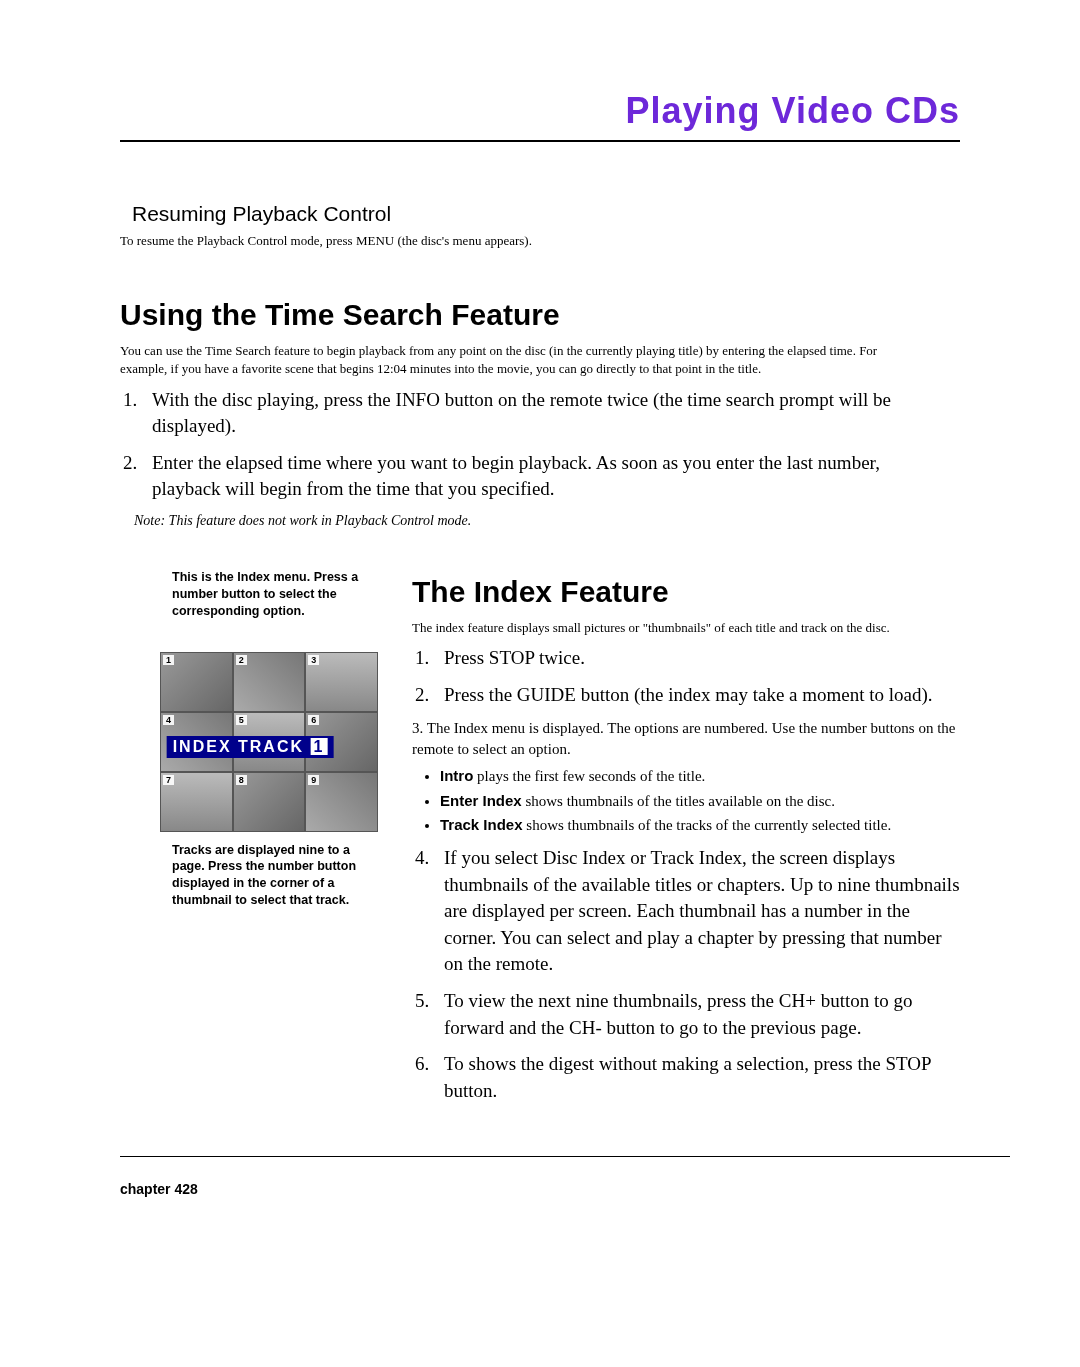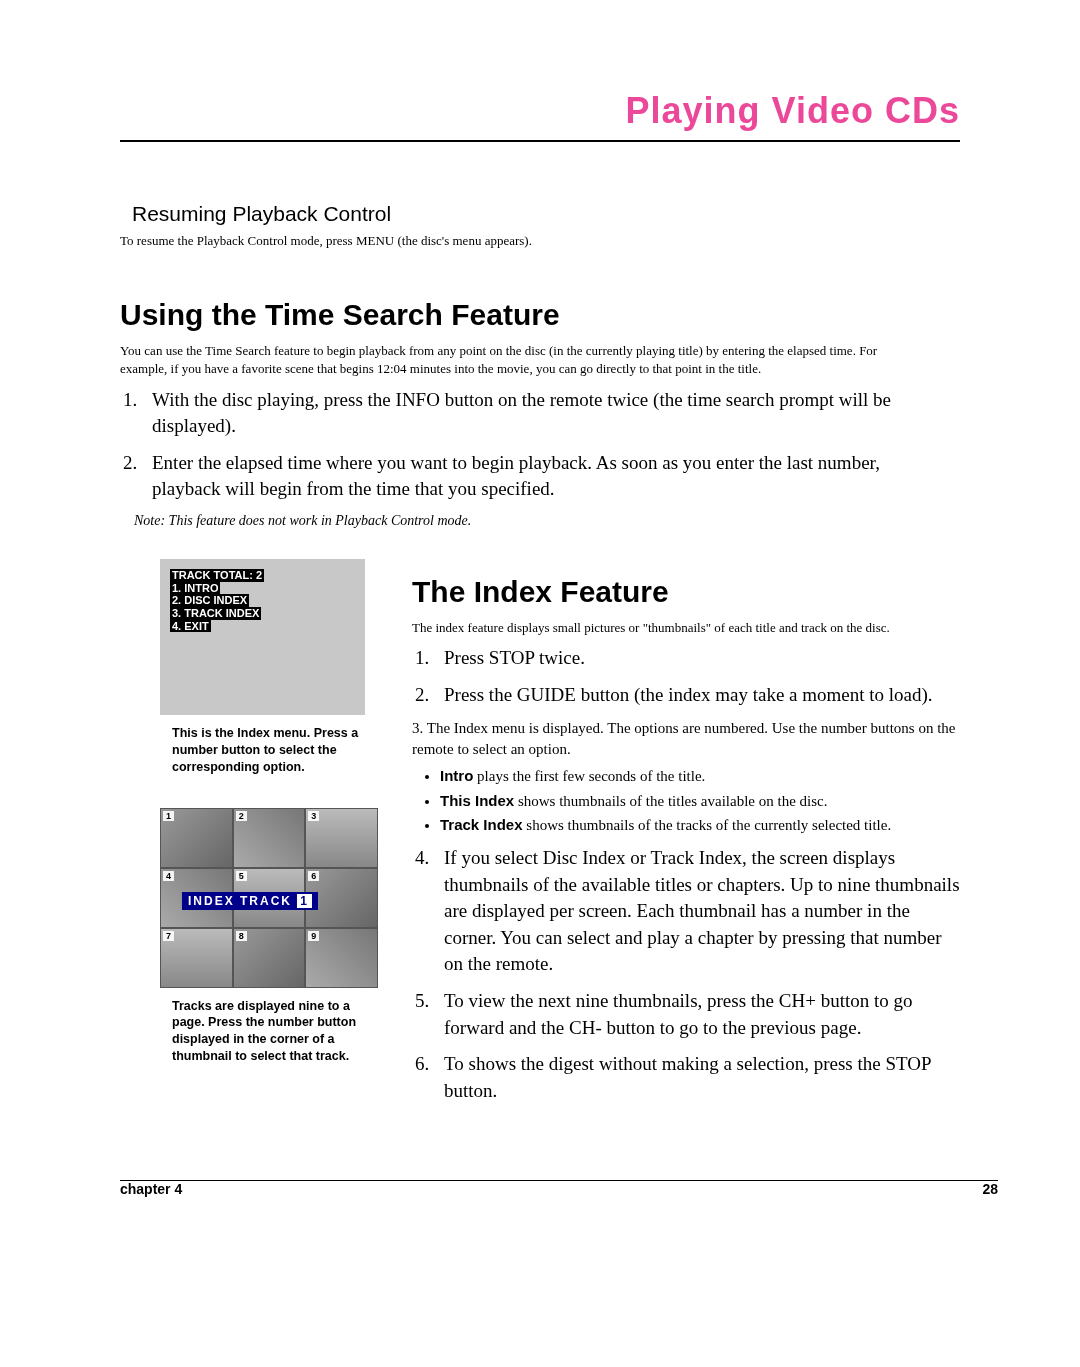--- a/index.html
+++ b/index.html
@@ -14,21 +14,21 @@
     height: 1367px;
     position: relative;
     box-sizing: border-box;
     padding: 90px 120px 0 120px;
   }
   .header-title {
     text-align: right;
     font-family: Arial, Helvetica, sans-serif;
     font-weight: 900;
     font-size: 36px;
-    color: #ec4899;
+    color: #6d28d9;
     letter-spacing: 1px;
     border-bottom: 2px solid #000;
     padding-bottom: 8px;
     margin-bottom: 60px;
   }
   .section-h2 {
     font-family: Arial, Helvetica, sans-serif;
     font-weight: normal;
     font-size: 21px;
     margin: 0 0 6px 12px;
@@ -155,36 +155,36 @@
     padding: 0 3px;
   }
   .index-track-label {
     position: absolute;
     top: 50px;
     left: 50%;
     transform: translateX(-50%);
     background: #00008b;
     color: #fff;
     font-family: Arial, sans-serif;
-    font-size: 12px;
+    font-size: 16px;
     font-weight: bold;
     letter-spacing: 2px;
     padding: 2px 6px;
     white-space: nowrap;
   }
   .index-track-wrap { position: relative; }
   .footer {
     position: absolute;
     left: 120px;
-    right: 82px;
+    right: 70px;
     bottom: 170px;
     border-top: 1px solid #000;
-    padding-top: 0;
-    display: flex;
-    justify-content: space-between;
+    padding-top: 24px;
+    display: flex;
+    justify-content: flex-start;
     font-family: Arial, Helvetica, sans-serif;
     font-weight: bold;
     font-size: 14px;
   }
 </style>
 </head>
 <body>
 
 <div class="page">
   <div class="header-title">Playing Video CDs</div>
@@ -197,29 +197,20 @@
   <div class="section-h1">Using the Time Search Feature</div>
   <p class="body-text">You can use the Time Search feature to begin playback from any point on the disc (in the currently playing title) by entering the elapsed time. For example, if you have a favorite scene that begins 12:04 minutes into the movie, you can go directly to that point in the title.</p>
   <ol class="numbered">
     <li>With the disc playing, press the INFO button on the remote twice (the time search prompt will be displayed).</li>
     <li>Enter the elapsed time where you want to begin playback. As soon as you enter the last number, playback will begin from the time that you specified.</li>
   </ol>
   <p class="note">Note: This feature does not work in Playback Control mode.</p>
 
   <div class="two-col">
     <div class="left-col">
-      <div class="index-menu">
-        <div class="menu-lines">
-          <span>TRACK TOTAL: 2</span><br>
-          <span>1. INTRO</span><br>
-          <span>2. DISC INDEX</span><br>
-          <span>3. TRACK INDEX</span><br>
-          <span>4. EXIT</span>
-        </div>
-      </div>
       <p class="caption" style="max-width:205px; margin-left:52px;">This is the Index menu. Press a number button to select the corresponding option.</p>
 
       <div class="index-track-wrap">
         <div class="track-grid">
           <div class="row">
             <div class="cell photo1">
                 <span class="num">1</span>
               </div>
             <div class="cell photo2">
                 <span class="num">2</span>
@@ -261,21 +252,21 @@
     <div class="right-col">
       <div class="section-h1">The Index Feature</div>
       <p class="body-text" style="max-width:none;">The index feature displays small pictures or "thumbnails" of each title and track on the disc.</p>
       <ol class="numbered">
         <li>Press STOP twice.</li>
         <li>Press the GUIDE button (the index may take a moment to load).</li>
       </ol>
       <p style="font-size:15px; line-height:1.4; margin:0 0 4px 0;">3. The Index menu is displayed. The options are numbered. Use the number buttons on the remote to select an option.</p>
       <ul class="bullets">
         <li><strong>Intro</strong><span> plays the first few seconds of  the title.</span></li>
-        <li><strong>This Index</strong><span> shows thumbnails of the titles available on the disc.</span></li>
+        <li><strong>Enter Index</strong><span> shows thumbnails of the titles available on the disc.</span></li>
         <li><strong>Track Index</strong><span> shows thumbnails of the tracks of the currently selected title.</span></li>
       </ul>
       <ol class="numbered" start="4">
         <li>If you select Disc Index or Track Index, the screen displays thumbnails of the available titles or chapters. Up to nine thumbnails are displayed per screen. Each thumbnail has a number in the corner. You can select and play a chapter by pressing that number on the remote.</li>
         <li>To view the next nine thumbnails, press the CH+ button to go forward and the CH- button to go to the previous page.</li>
         <li>To shows the digest without making a selection,  press the STOP button.</li>
       </ol>
     </div>
   </div>
 

